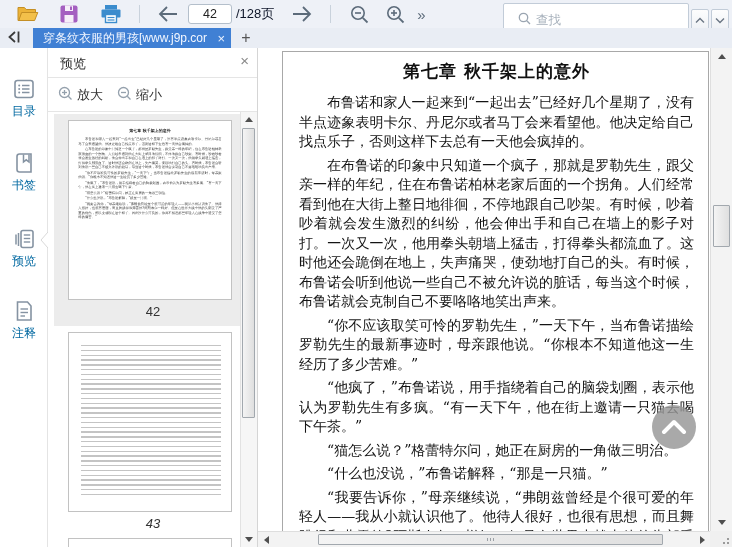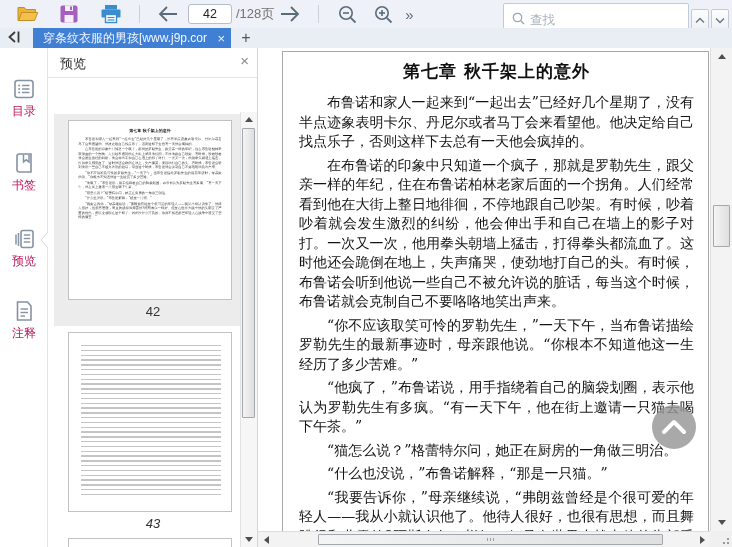--- a/index.html
+++ b/index.html
@@ -9,44 +9,44 @@
 
   
   .toolbar { position:absolute; left:0; top:0; width:732px; height:28px;
     background:#eef1f7; display:flex; align-items:center; padding-left:16px; }
   .tb-btn { width:24px; height:24px; border:none; background:transparent; padding:0;
     display:flex; align-items:center; justify-content:center; cursor:pointer; }
   .tb-btn svg { display:block; }
   .vdiv { width:1px; height:18px; background:#c9d2dc; margin:0 16px; }
   .page-input { width:44px; height:20px; border:1px solid #b4bfcb; border-radius:3px;
     background:#fff; text-align:center; font-size:12.5px; color:#222; margin-right:4px; }
-  .page-total { font-size:13px; color:#737373; margin-right:4px; white-space:nowrap; }
+  .page-total { font-size:13px; color:#0f172a; margin-right:16px; white-space:nowrap; }
   .more-glyph { font-size:15px; color:#5c6b7a; background:transparent; border:none; cursor:pointer; }
   .find-group { position:absolute; right:3px; top:3px; display:flex; align-items:center; }
   .find-box { width:186px; height:33px; background:#fff; border:1px solid #c2ccd8; border-radius:2px;
-    display:flex; align-items:center; padding:0 8px; }
+    display:flex; align-items:center; padding:0 14px; }
   .find-box input { border:none; outline:none; flex:1; font-size:12.5px; color:#333; background:transparent; min-width:0; }
   .find-box input::placeholder { color:#a6b0bb; }
   .find-nav { width:18px; height:22px; margin-left:2px; background:linear-gradient(#fdfdfd,#eef1f5);
     border:1px solid #c2ccd8; border-radius:2px; display:flex; align-items:center; justify-content:center; cursor:pointer; padding:0; }
 
   
   .tabbar { position:absolute; left:0; top:28px; width:732px; height:20px; background:#e9edf4; display:flex; align-items:stretch; }
   .collapse-btn { width:28px; border:none; background:transparent; display:flex; align-items:center; justify-content:center; cursor:pointer; padding:0; }
   .doc-tab { width:198px; margin-left:5px; background:#4080d4; color:#f2f6ff; display:flex; align-items:center;
     padding:0 6px 0 10px; cursor:pointer; }
   .doc-tab .tab-title { flex:1; font-size:12px; white-space:nowrap; overflow:hidden; }
   .doc-tab .tab-close { font-size:13px; color:#eaf1ff; margin-left:4px; line-height:1; cursor:pointer; }
   .newtab-btn { width:30px; border:none; background:transparent; font-size:16px; color:#555; cursor:pointer; }
 
   
   .iconstrip { position:absolute; left:0; top:48px; width:48px; bottom:0; background:#fff; border-right:1px solid #e4e4e4; }
   .nav-item { position:absolute; left:0; width:48px; text-align:center; cursor:pointer; }
   .nav-item .nav-ico { display:block; margin:0 auto; width:26px; height:26px; }
-  .nav-item .nav-label { display:block; font-size:12px; color:#be185d; margin-top:1px;text-align:center; }
+  .nav-item .nav-label { display:block; font-size:12px; color:#0369a1; margin-top:1px;text-align:center; }
   .notch { position:absolute; right:-1px; }
 
   
   .preview { position:absolute; left:48px; top:48px; width:210px; bottom:0; background:#fff; border-right:1px solid #d5d5d5; }
   .pv-header { position:absolute; left:0; top:0; right:0; height:30px; border-bottom:1px solid #e5e5e5; }
   .pv-title { position:absolute; left:12px; top:7px; font-size:13px; color:#333; }
   .pv-close { position:absolute; right:8px; top:4px; font-size:15px; color:#8a8a8a; background:none; border:none; cursor:pointer; }
   .pv-tools { position:absolute; left:0; top:30px; right:0; height:34px; border-bottom:1px solid #e5e5e5;
     display:flex; align-items:center; padding-left:10px; }
   .pv-tool { display:flex; align-items:center; background:none; border:none; font-size:13px; color:#333; cursor:pointer; margin-right:14px; padding:0; }
@@ -245,20 +245,39 @@
     <span class="notch" style="top:184px"><svg width="8" height="16" viewBox="0 0 8 16">
       <path d="M8 0L1 8l7 8" fill="#fff" stroke="#d8d8d8" stroke-width="1"></path>
     </svg></span>
   </nav>
 
   <aside class="preview">
     <div class="pv-header">
       <span class="pv-title">预览</span>
       <button class="pv-close">×</button>
     </div>
+    <div class="pv-tools">
+      <button class="pv-tool">
+        <span><svg width="15" height="15" viewBox="0 0 15 15">
+          <circle cx="6.5" cy="6.5" r="5" fill="none" stroke="#95a1ad" stroke-width="1.3"></circle>
+          <line x1="4" y1="6.5" x2="9" y2="6.5" stroke="#95a1ad" stroke-width="1.3"></line>
+          <line x1="6.5" y1="4" x2="6.5" y2="9" stroke="#95a1ad" stroke-width="1.3"></line>
+          <line x1="10.3" y1="10.3" x2="13.5" y2="13.5" stroke="#95a1ad" stroke-width="1.3"></line>
+        </svg></span>
+        <span>放大</span>
+      </button>
+      <button class="pv-tool">
+        <span><svg width="15" height="15" viewBox="0 0 15 15">
+          <circle cx="6.5" cy="6.5" r="5" fill="none" stroke="#95a1ad" stroke-width="1.3"></circle>
+          <line x1="4" y1="6.5" x2="9" y2="6.5" stroke="#95a1ad" stroke-width="1.3"></line>
+          <line x1="10.3" y1="10.3" x2="13.5" y2="13.5" stroke="#95a1ad" stroke-width="1.3"></line>
+        </svg></span>
+        <span>缩小</span>
+      </button>
+    </div>
     <div class="pv-scroll">
       <div class="thumb-sel"></div>
       <div class="thumb-page t42">
         <div class="mini-scale">
           <div class="mini-title">第七章 秋千架上的意外</div>
           <div id="mini-body">
               <p>布鲁诺和家人一起来到“一起出去”已经好几个星期了，没有半点迹象表明卡尔、丹尼尔或者马丁会来看望他。他决定给自己找点乐子，否则这样下去总有一天他会疯掉的。</p>
               <p>在布鲁诺的印象中只知道一个疯子，那就是罗勒先生，跟父亲一样的年纪，住在布鲁诺柏林老家后面的一个拐角。人们经常看到他在大街上整日地徘徊，不停地跟自己吵架。有时候，吵着吵着就会发生激烈的纠纷，他会伸出手和自己在墙上的影子对打。一次又一次，他用拳头朝墙上猛击，打得拳头都流血了。这时他还会跪倒在地上，失声痛哭，使劲地打自己的头。有时候，布鲁诺会听到他说一些自己不被允许说的脏话，每当这个时候，布鲁诺就会克制自己不要咯咯地笑出声来。</p>
               <p>“你不应该取笑可怜的罗勒先生，”一天下午，当布鲁诺描绘罗勒先生的最新事迹时，母亲跟他说。“你根本不知道他这一生经历了多少苦难。”</p>
               <p>“他疯了，”布鲁诺说，用手指绕着自己的脑袋划圈，表示他认为罗勒先生有多疯。“有一天下午，他在街上邀请一只猫去喝下午茶。”</p>

